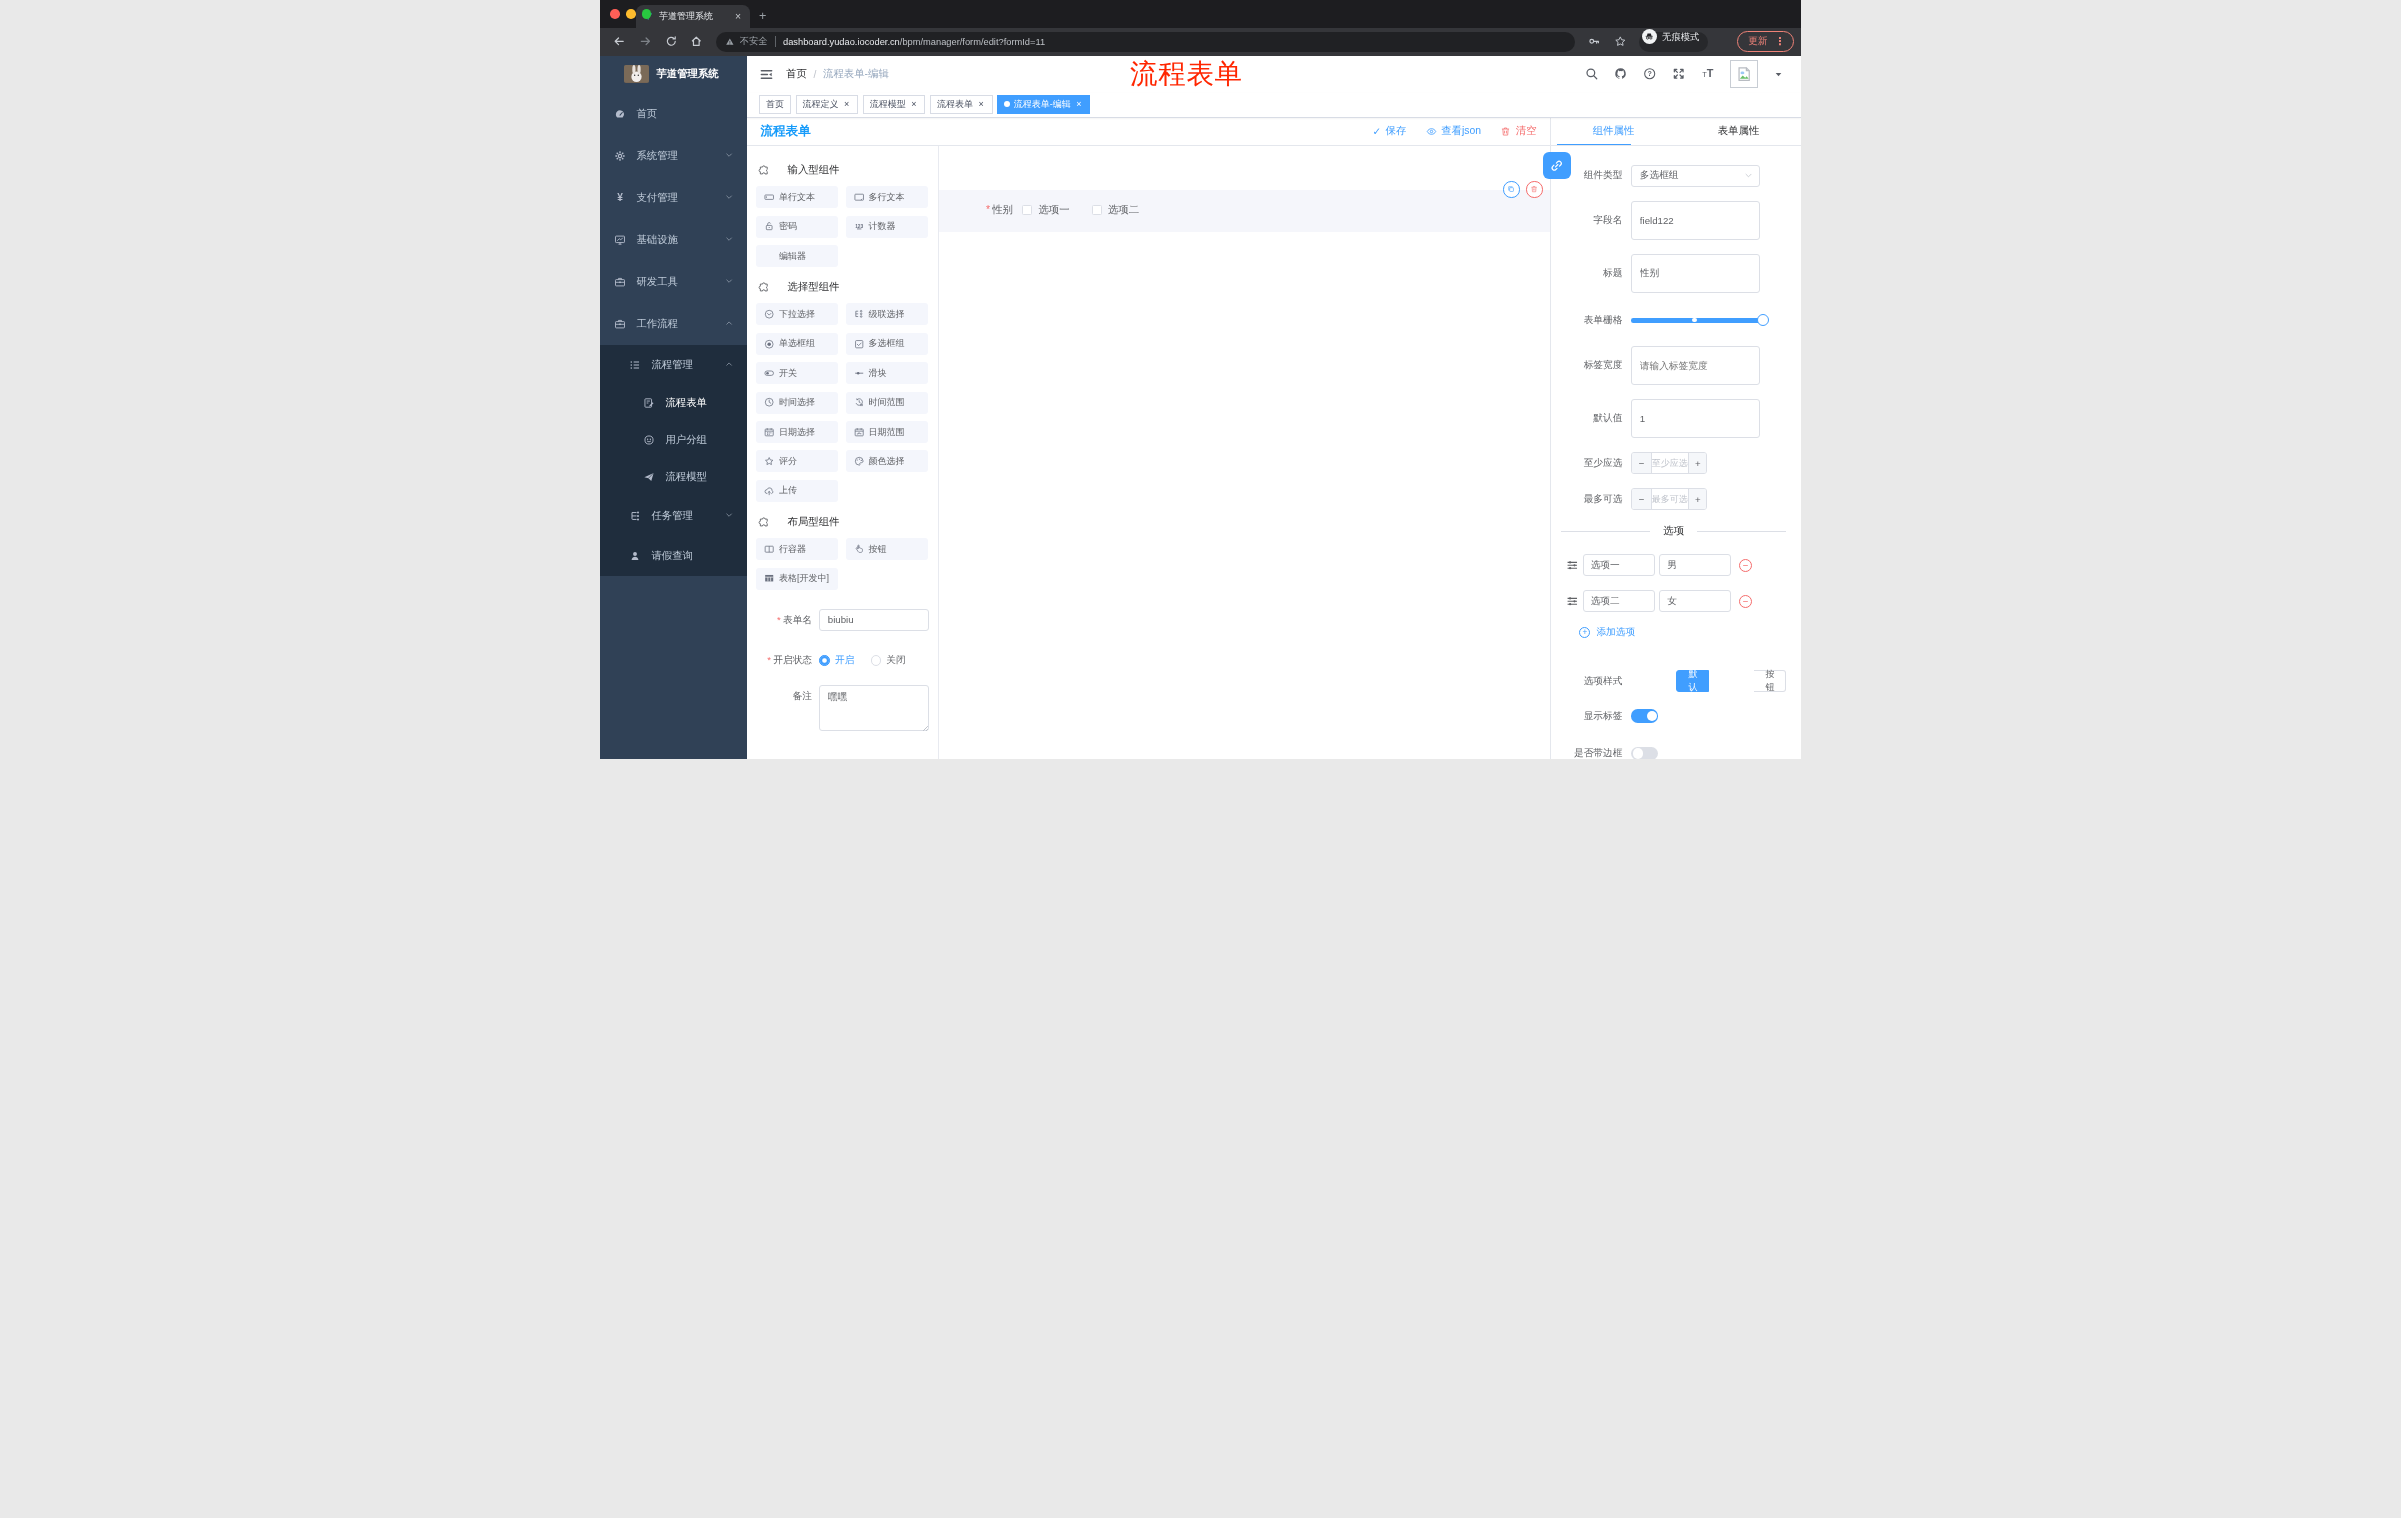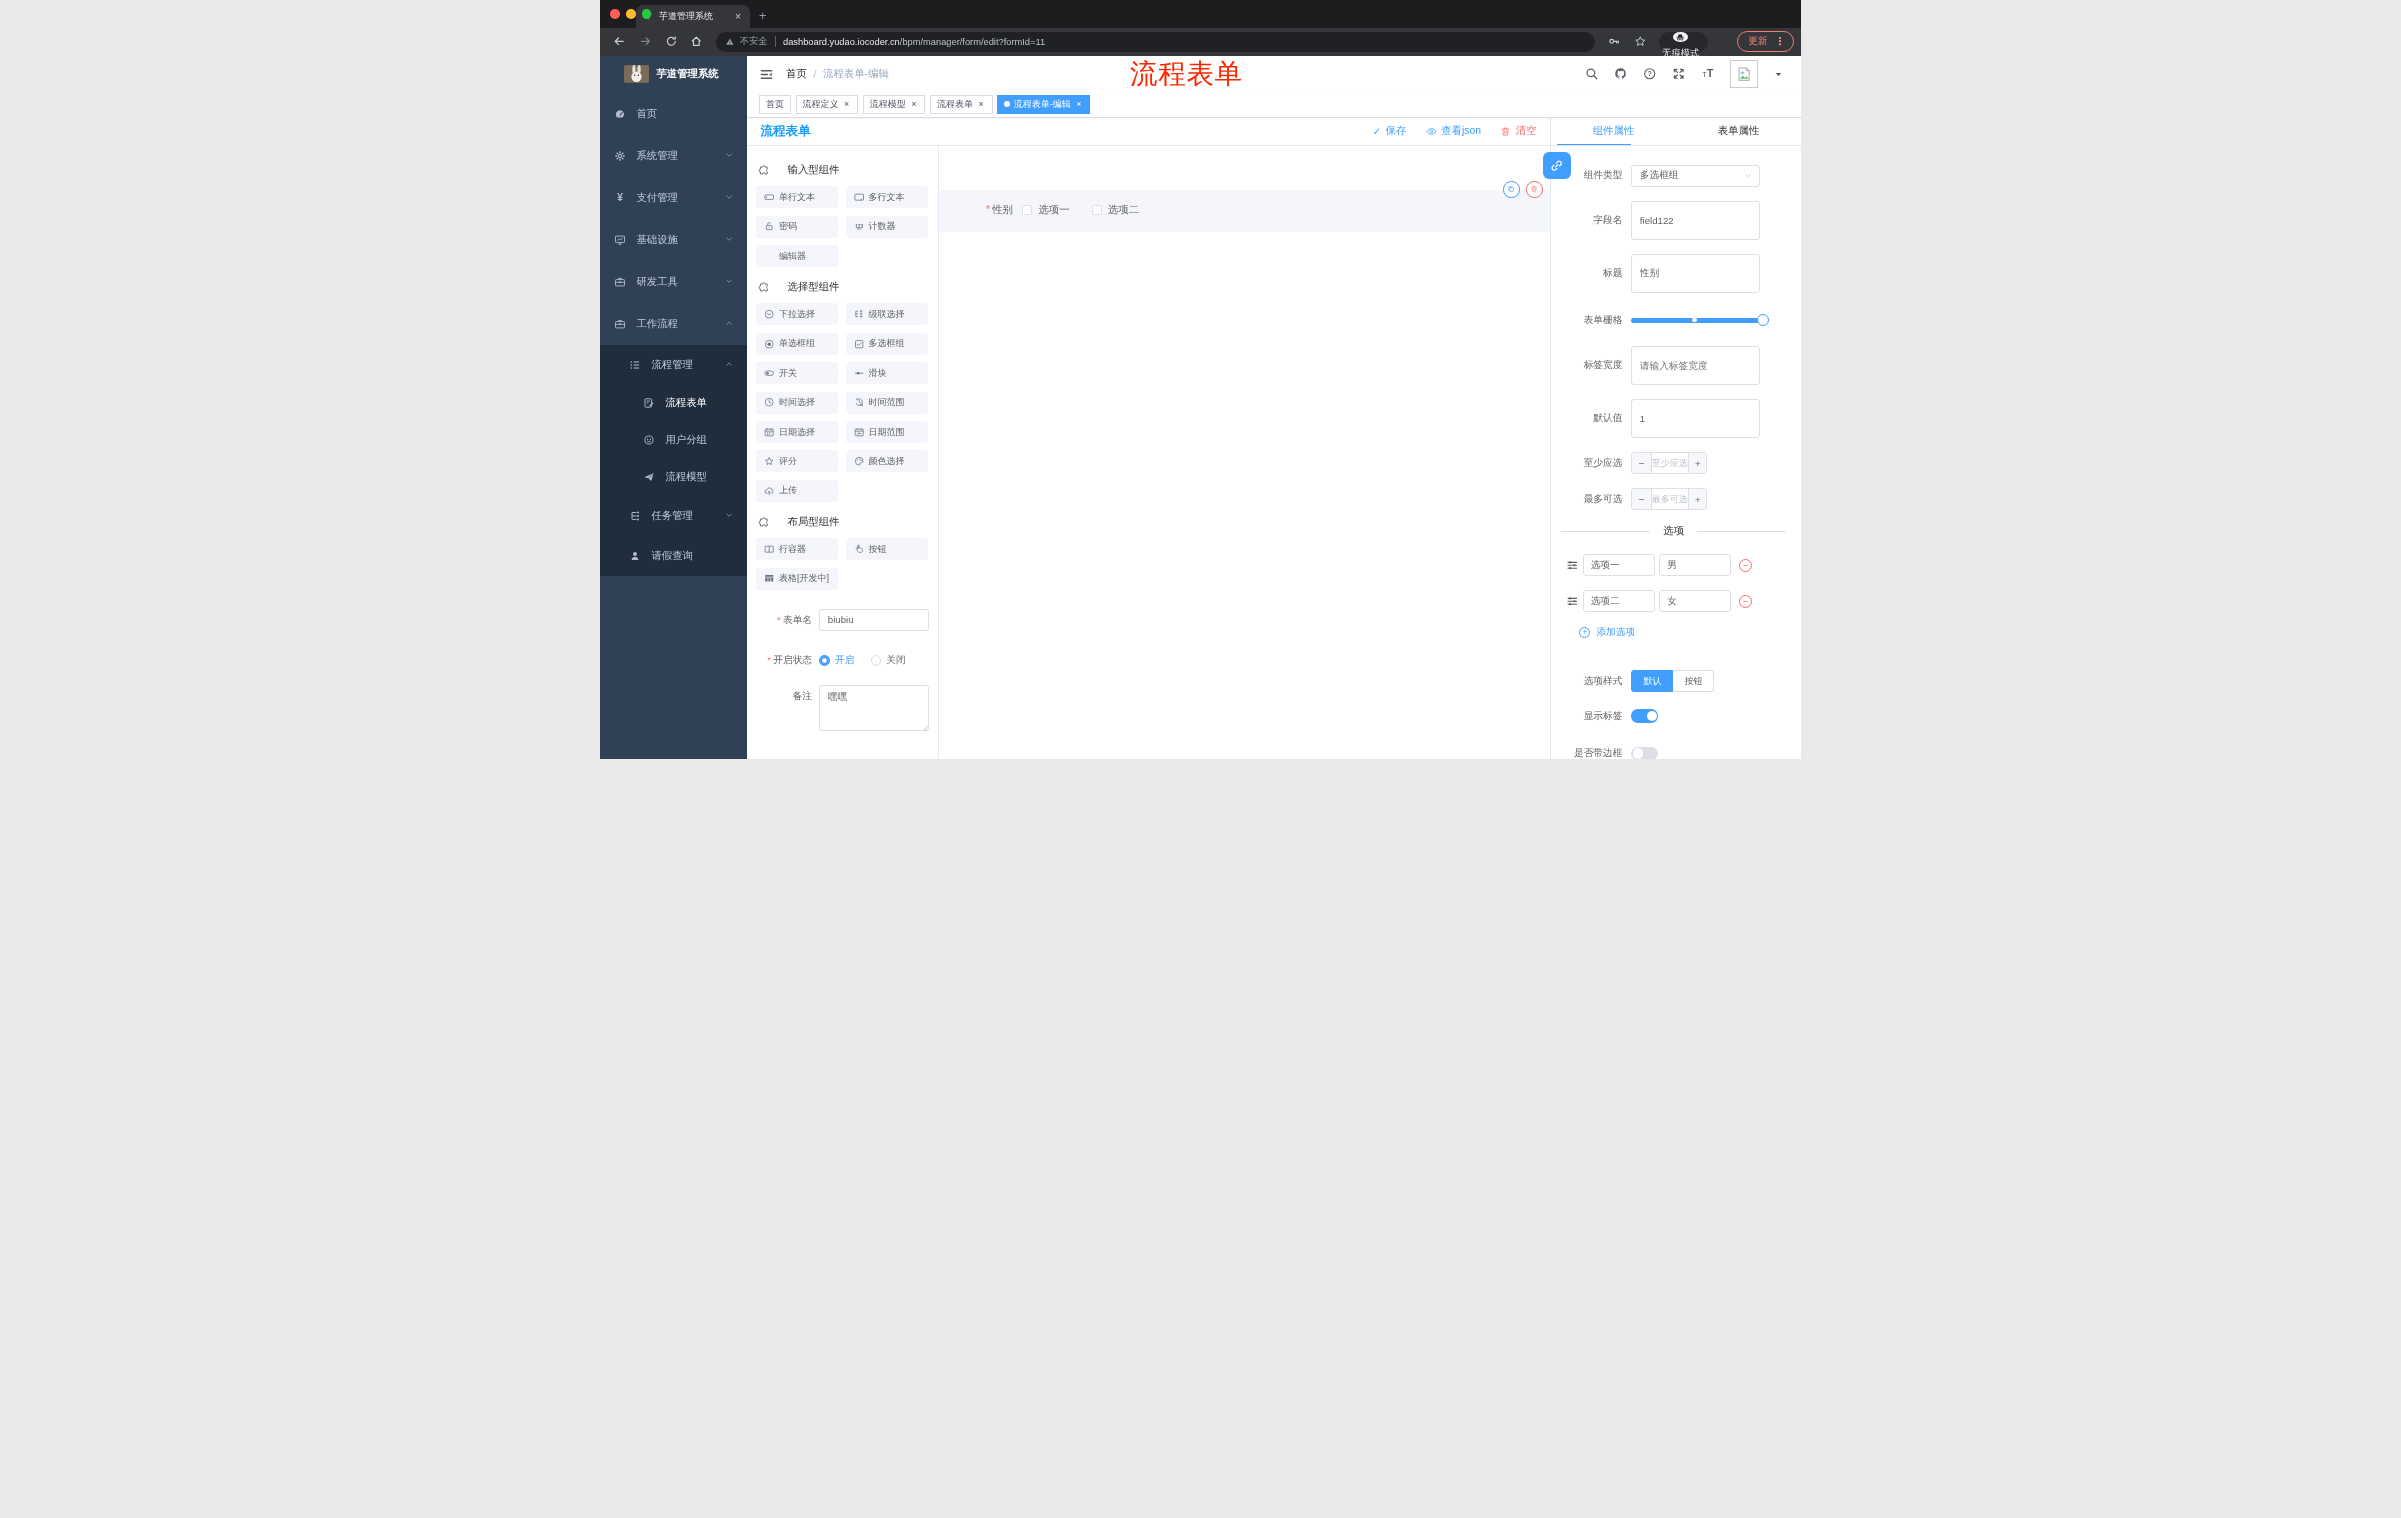--- a/index.html
+++ b/index.html
@@ -23,22 +23,22 @@
   .newtab::before{content:"+";}
   .toolbar { height:28px; background:#35363a; display:flex; align-items:center; padding:0 7.4px; gap:3px; }
   .tbi { width:12.6px; height:12.6px; color:#c7cbd1; margin:0 5.2px; flex:none; }
   .tbi.dim { color:#7e8288; }
   .urlbar { flex:1; height:20px; background:#202124; border-radius:10.4px; display:flex; align-items:center;
             padding:0 9px; margin:0 4.5px; color:#9aa0a6; font-size:9.3px; gap:5.2px; }
   .urlbar .warn { width:9.7px; height:9.7px; color:#9aa0a6; }
   .urlbar .sep { width:0.7px; height:10.4px; background:#5f6368; margin:0 2.2px; }
   .url-domain { color:#e8eaed; }
   .url-path { color:#bdc1c6; }
-  .incog { height:20px; background:#27282b; border-radius:10.4px; display:flex; align-items:center; gap:5.2px;
-           padding:0 9px 8px 3px; color:#e8eaed; font-size:9.3px; margin:0 4.5px;flex-direction:column; }
+  .incog { height:20px; background:#27282b; border-radius:10.4px; display:flex; align-items:flex-end; gap:5.2px;
+           padding:0 9px 8px 3px; color:#e8eaed; font-size:9.3px; margin:0 4.5px; }
   .incog .ic-circ { width:15px; height:15px; background:#f1f3f4; border-radius:50%; display:flex; align-items:center; justify-content:center; color:#202124; }
   .incog .ic-circ .i { width:10.4px; height:10.4px; }
   .updatepill { height:21px; border:1.1px solid #ee8277; border-radius:10.4px; color:#f08379; font-size:9.7px;
                 display:flex; align-items:center; gap:6.7px; padding:0 7.4px 0 10.4px; margin-left:21px; }
   .updatepill .dots::before { content:"⋮"; font-size:11px; font-weight:bold; }
 
   
   .app { display:flex; height:704px; }
   .sidebar { width:147px; flex:none; background:#304156; color:#bfcbd9; overflow:hidden; }
   .logo { height:37px; display:flex; align-items:center; padding-left:24px; gap:7.4px; }
@@ -173,21 +173,21 @@
   .optrow .drag { width:12.6px; height:12.6px; color:#606266; flex:none; cursor:grab; }
   .optin { width:72px; height:22px; border:0.7px solid #dcdfe6; border-radius:3px; padding:0 6.7px; font-size:9.7px; color:#606266;
            font-family:inherit; outline:none; }
   .rmbtn { width:13.4px; height:13.4px; border-radius:50%; border:1.1px solid #f56c6c; color:#f56c6c; display:flex; align-items:center;
            justify-content:center; font-size:9.7px; margin-left:3px; cursor:pointer; flex:none; }
   .rmbtn::before{content:"−";}
   .addopt { display:flex; align-items:center; gap:6px; color:#409eff; font-size:9.7px; margin:1.5px 0 31px 18px; cursor:pointer; }
   .addopt .pc { width:11px; height:11px; border-radius:50%; border:0.7px solid #409eff; display:flex; align-items:center; justify-content:center; font-size:8.2px; }
   .addopt .pc::before{content:"+";}
   .seg { display:flex; }
-  .segbtn { height:22px; padding:0 11px; font-size:9px; display:flex; align-items:center; border:0.7px solid #dcdfe6; color:#606266; cursor:pointer; }
+  .segbtn { height:22px; padding:0 11px; font-size:9px; display:flex; align-items:center; border:0.7px solid #dcdfe6; color:#606266; cursor:pointer;margin-left:45px; }
   .segbtn.first { border-radius:3px 0 0 3px; }
   .segbtn.last { border-radius:0 3px 3px 0; border-left:none; }
   .segbtn.on { background:#409eff; border-color:#409eff; color:#fff; }
   .prow.stylerow { margin-bottom:17px; }
   .switch { width:27px; height:13.4px; border-radius:6.7px; background:#dcdfe6; position:relative; cursor:pointer; flex:none; }
   .switch::after { content:""; position:absolute; left:1.5px; top:1.5px; width:10.4px; height:10.4px; border-radius:50%; background:#fff; }
   .switch.on { background:#409eff; }
   .switch.on::after { left:auto; right:1.5px; }
   .prow.togglerow { margin-bottom:24px; }
   .i, .ic { display:inline-flex; }

